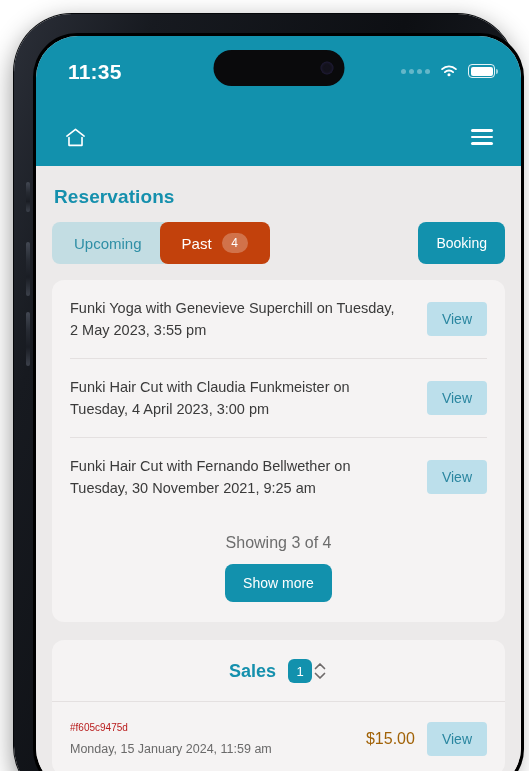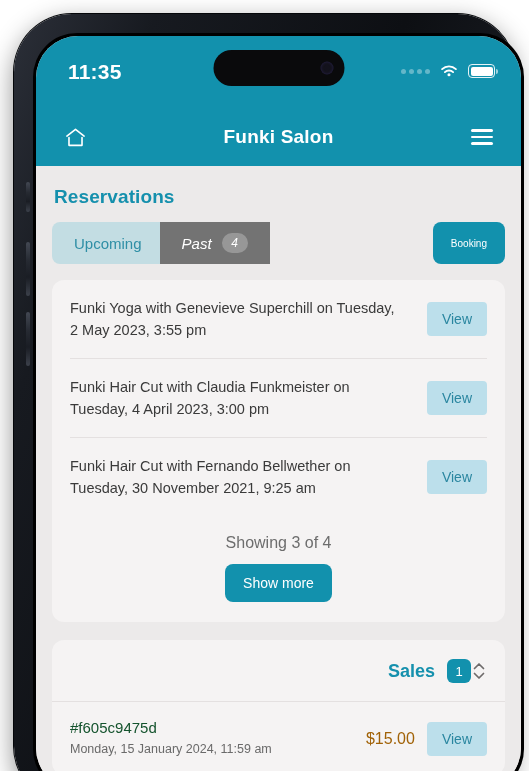--- a/index.html
+++ b/index.html
@@ -153,39 +153,38 @@
     font-size: 15px;
     border-radius: 8px;
     cursor: pointer;
   }
   .tab-upcoming {
     background: #c3dde3;
     color: #2f8fa6;
     border-radius: 8px 0 0 8px;
   }
   .tab-past {
-    background: #737373;
+    background: #c2410c;
     color: #ffffff;
-    border-radius: 0;
+    border-radius: 8px;
     margin-left: -4px;
-    font-style: italic;
   }
   .tab-badge {
     background: rgba(255,255,255,.26);
     color: #ffffff;
     font-size: 12px;
     min-width: 26px; height: 20px;
     border-radius: 10px;
     display: flex; align-items: center; justify-content: center;
     padding: 0 6px;
   }
   .booking-btn {
     background: #1291ad;
     color: #fff;
-    font-size: 10px;
+    font-size: 14px;
     height: 42px;
     padding: 0 18px;
     border: none;
     border-radius: 8px;
     cursor: pointer;
     font-family: inherit;
   }
 
   .card {
     background: #f5f3f3;
@@ -232,40 +231,40 @@
     font-size: 14px;
     border: none;
     border-radius: 8px;
     padding: 11px 18px;
     cursor: pointer;
     font-family: inherit;
   }
 
   .sales-card { margin-top: 18px; }
   .sales-head {
-    display: flex; align-items: center; justify-content: flex-end;
+    display: flex; align-items: center; justify-content: center;
     padding: 18px 18px 17px 18px;
     border-bottom: 1px solid #e4e0e0;
   }
   .sales-head-left { display: flex; align-items: center; gap: 12px; }
   .sales-title { color: #1590ad; font-size: 18px; font-weight: bold; }
   .sales-badge {
     background: #1291ad; color: #fff;
     font-size: 13px;
     width: 24px; height: 24px;
     border-radius: 6px;
     display: flex; align-items: center; justify-content: center;
   }
   .sortchev { width: 16px; height: 26px; display:block; }
   .sale-row {
     display: flex; align-items: center; justify-content: space-between;
     padding: 16px 18px 16px 18px;
     gap: 10px;
   }
-  .sale-id { font-size: 15px; color: #14532d; line-height: 20px; }
+  .sale-id { font-size: 10px; color: #b91c1c; line-height: 20px; }
   .sale-date { font-size: 12.5px; color: #6a6a6a; line-height: 19px; margin-top: 2px; }
   .sale-right { display: flex; align-items: center; gap: 12px; }
   .sale-price { font-size: 16px; color: #a16207; }
 </style>
 </head>
 <body>
 
 <div class="stage">
   <div class="phone-frame">
     <div class="btn-side btn-mute"></div>
@@ -300,21 +299,20 @@
         </div>
       </div>
 
       <div class="appbar">
         <span class="icon-btn">
           <svg width="23" height="23" viewBox="0 0 24 24" fill="none" stroke="#fff" stroke-width="1.7" stroke-linecap="round" stroke-linejoin="round">
             <path d="M3 10.5 12 3.5l9 7"></path>
               <path d="M5.2 12v8.2h13.6V12"></path>
           </svg>
         </span>
-        <span class="appbar-title">Funki Salon</span>
         <span class="icon-btn">
           <span class="hamburger">
               <i></i>
               <i></i>
               <i></i>
             </span>
         </span>
       </div>
 
       <div class="content">

